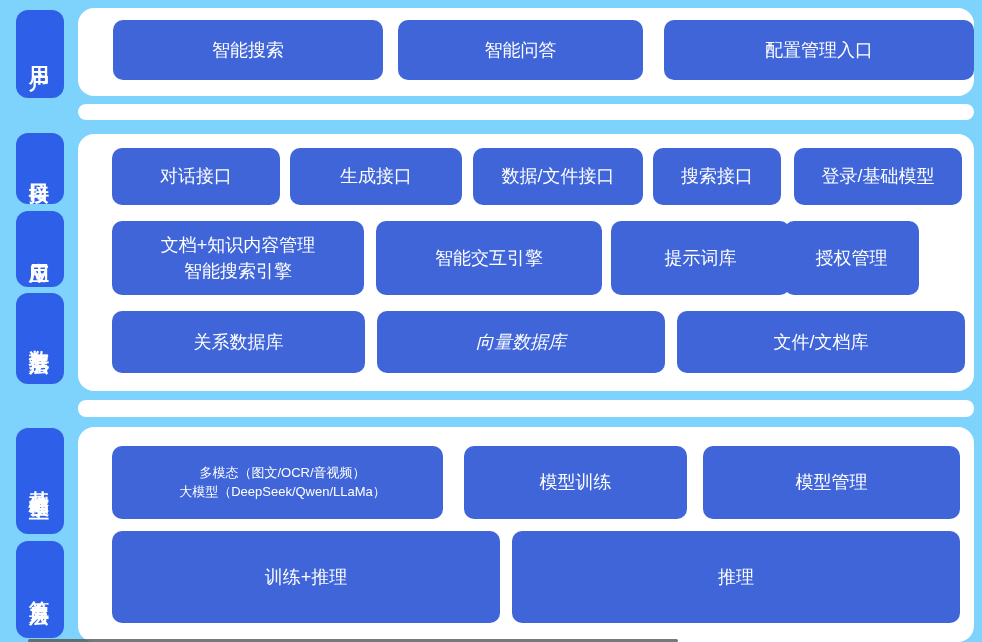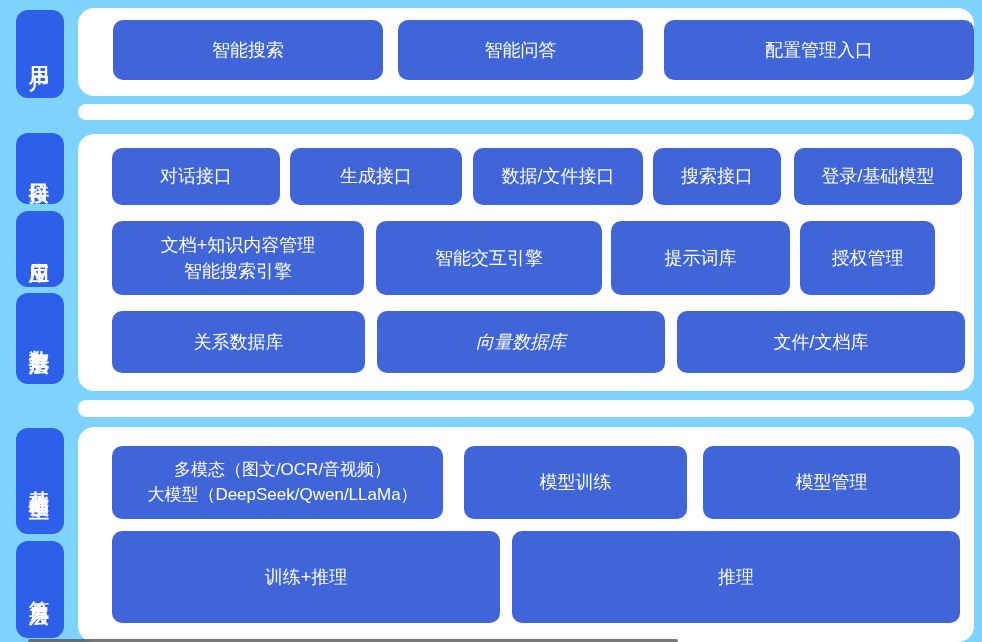--- a/index.html
+++ b/index.html
@@ -18,21 +18,21 @@
     letter-spacing:3px;
     display:flex;align-items:center;justify-content:center;
     box-sizing:border-box;padding:4px 0;
   }
   .btn{
     position:absolute;background:#3f65d9;border-radius:10px;
     color:#ffffff;font-size:18px;line-height:1.45;
     display:flex;align-items:center;justify-content:center;
     text-align:center;white-space:pre-line;box-sizing:border-box;
   }
-  .btn.small{font-size:17px;padding-left:10px;}
+  .btn.small{font-size:13px;padding-left:10px;}
   .bottom-line{
     position:absolute;left:28px;bottom:0;width:650px;height:3px;
     background:#565656;opacity:.8;border-radius:2px;
   }
 </style>
 </head>
 <body>
 
 <div class="stage">
 
@@ -56,21 +56,21 @@
   <div class="btn" style="left:290px;top:148px;width:172px;height:57px;">生成接口</div>
   <div class="btn" style="left:112px;top:148px;width:168px;height:57px;">对话接口</div>
   <div class="btn" style="left:473px;top:148px;width:170px;height:57px;">数据/文件接口</div>
   <div class="btn" style="left:653px;top:148px;width:128px;height:57px;">搜索接口</div>
   <div class="btn" style="left:794px;top:148px;width:168px;height:57px;">登录/基础模型</div>
 
   <div class="btn" style="left:112px;top:221px;width:252px;height:74px;">文档+知识内容管理
 智能搜索引擎</div>
   <div class="btn" style="left:376px;top:221px;width:226px;height:74px;">智能交互引擎</div>
   <div class="btn" style="left:611px;top:221px;width:179px;height:74px;">提示词库</div>
-  <div class="btn" style="left:800px;top:221px;width:135px;height:74px;">授权管理</div>
+  <div class="btn" style="left:784px;top:221px;width:135px;height:74px;">授权管理</div>
 
   <div class="btn" style="left:112px;top:311px;width:253px;height:62px;">关系数据库</div>
   <div class="btn" style="left:377px;top:311px;width:288px;height:62px;font-style:italic;">向量数据库</div>
   <div class="btn" style="left:677px;top:311px;width:288px;height:62px;">文件/文档库</div>
 
   <div class="btn small" style="left:112px;top:446px;width:331px;height:73px;">多模态（图文/OCR/音视频）
 大模型（DeepSeek/Qwen/LLaMa）</div>
   <div class="btn" style="left:464px;top:446px;width:223px;height:73px;">模型训练</div>
   <div class="btn" style="left:703px;top:446px;width:257px;height:73px;">模型管理</div>
 

